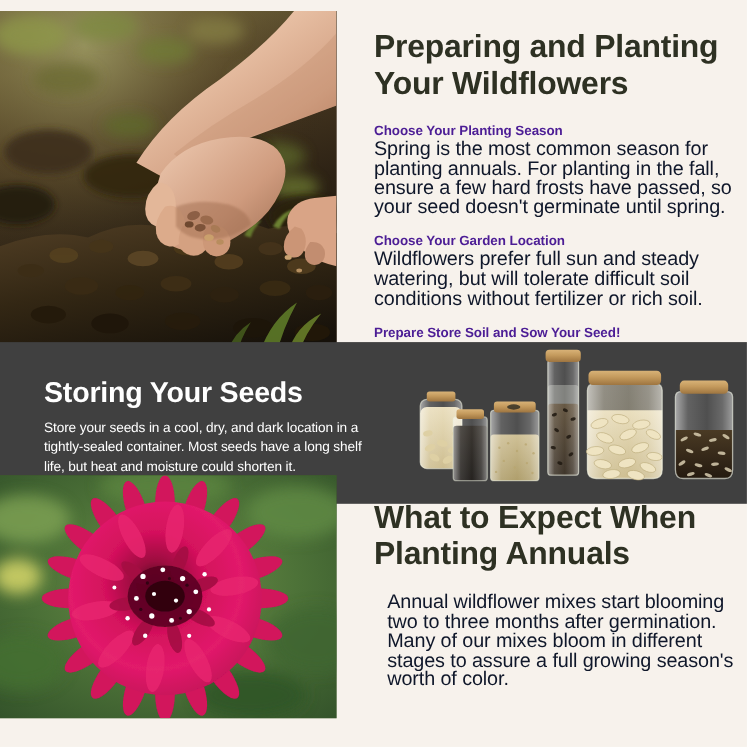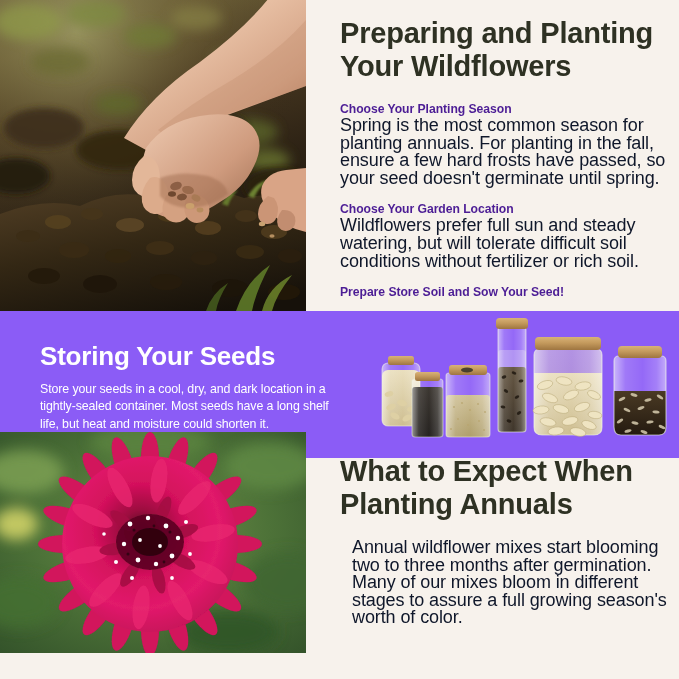--- a/index.html
+++ b/index.html
@@ -16,21 +16,21 @@
     position: relative;
     width: 679px;
     height: 679px;
     background: #f7f2ec;
     overflow: hidden;
   }
 
   
   .section-top {
     position: absolute;
-    left: 0; top: 0;
+    left: 0; top: 10px;
     width: 573px; height: 311px;
   }
 
   .photo-soil {
     position: absolute;
     left: 0; top: 0;
     width: 306px; height: 311px;
     overflow: hidden;
     background: #3a2a1a;
   }
@@ -70,21 +70,21 @@
   }
   .block-1 { margin-top: 18px; }
   .block-2 { margin-top: 14px; }
   .block-3 { margin-top: 14px; }
 
   
   .section-green {
     position: absolute;
     left: 0; top: 311px;
     width: 679px; height: 147px;
-    background: #8b5cf6;
+    background: #404040;
     overflow: hidden;
   }
   h2.green-head {
     position: absolute;
     left: 40px; top: 30px;
     margin: 0;
     color: #ffffff;
     font-size: 26px;
     line-height: 30px;
     font-weight: bold;

